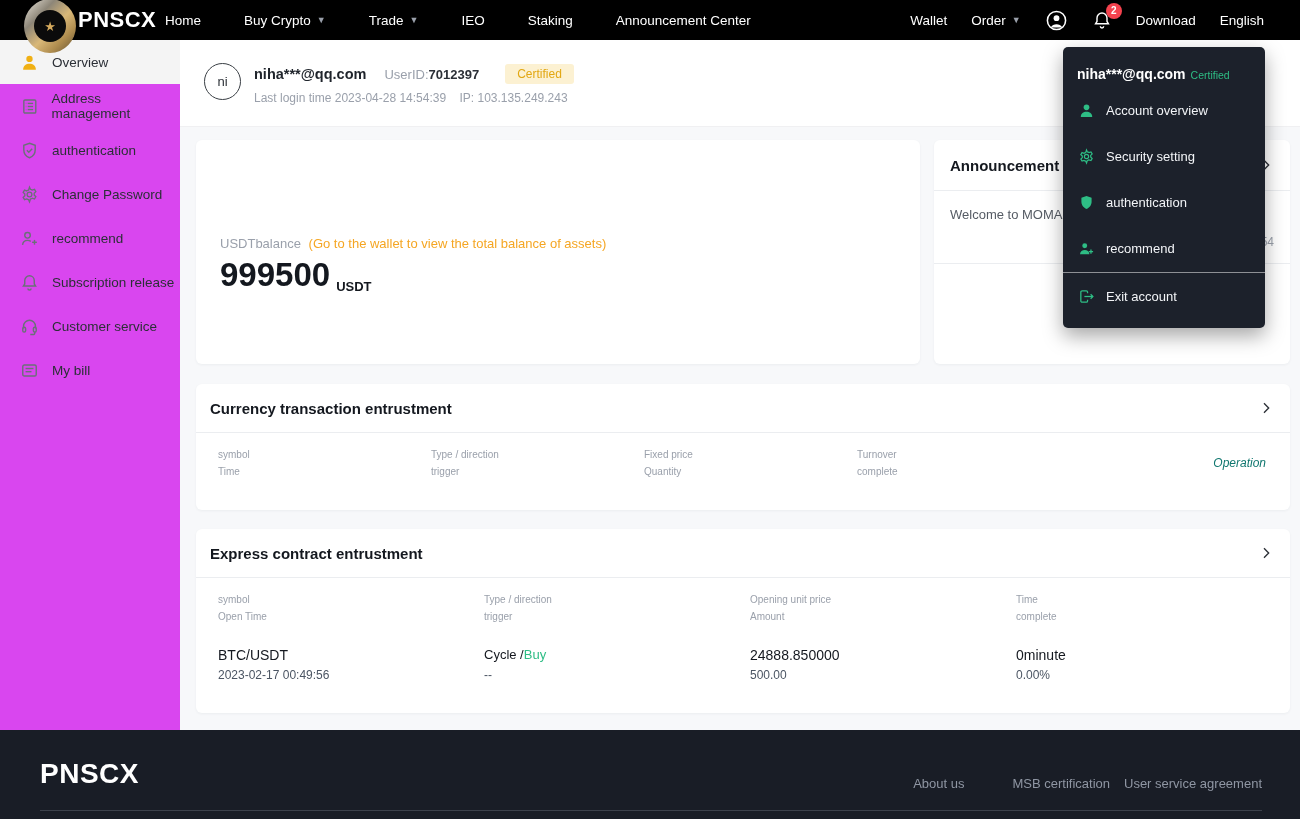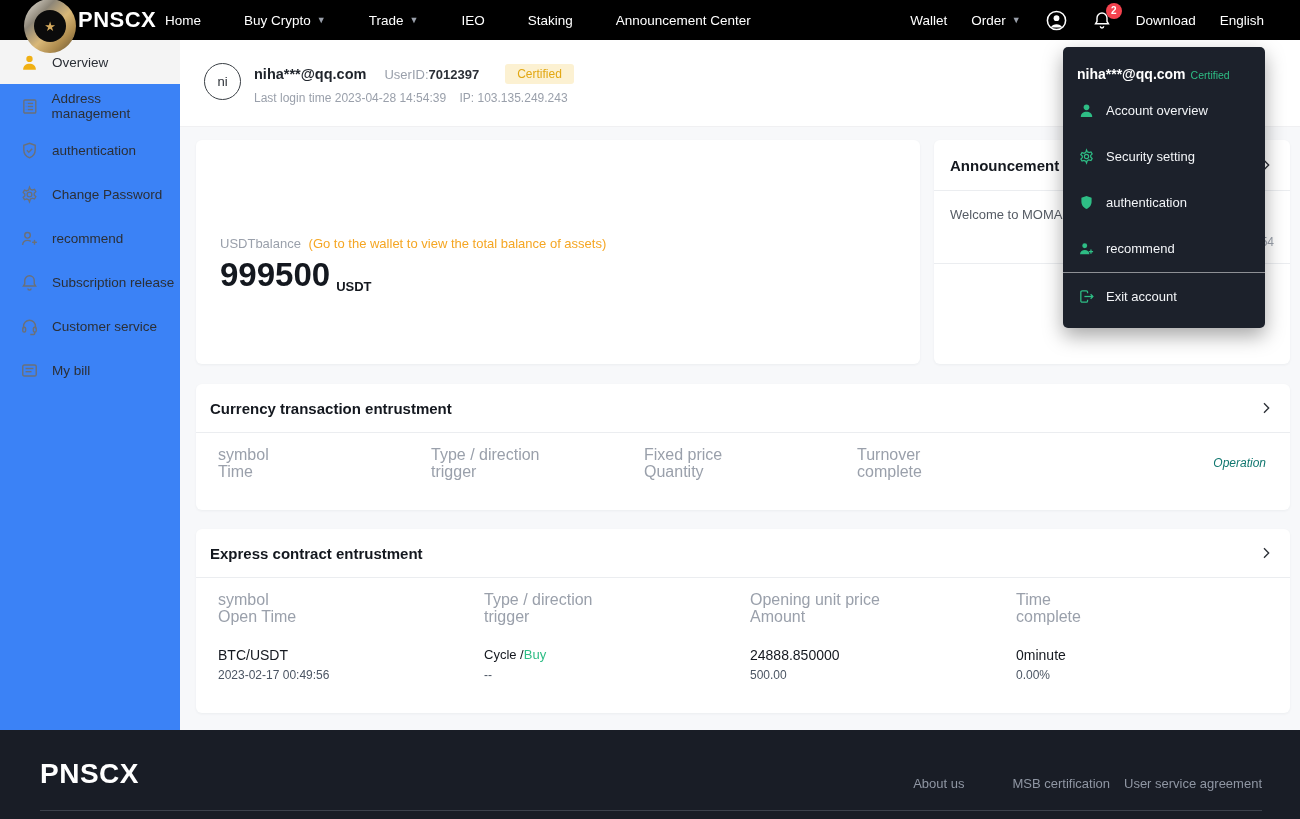--- a/index.html
+++ b/index.html
@@ -17,21 +17,21 @@
   .brand-text { position:absolute; left:78px; top:0; height:40px; line-height:40px; color:#fff; font-size:22px; font-weight:bold; letter-spacing:.5px; }
   .nav-links { position:absolute; left:165px; top:0; height:40px; display:flex; align-items:center; gap:43px; }
   .nav-link { color:#fff; font-size:13.5px; cursor:pointer; white-space:nowrap; display:flex; align-items:center; }
   .caret { font-size:9px; color:#9aa0ab; margin-left:6px; }
   .nav-right { position:absolute; right:36px; top:0; height:40px; display:flex; align-items:center; gap:24px; }
   .icon-btn { position:relative; display:flex; align-items:center; cursor:pointer; }
   .nav-badge { position:absolute; top:-7px; right:-10px; min-width:16px; height:16px; padding:0 4px; border-radius:9px;
     background:#f5424e; color:#fff; font-size:10px; line-height:16px; text-align:center; font-weight:bold; }
 
   
-  .sidebar { position:absolute; left:0; top:40px; width:180px; height:690px; background:#3b82f6; z-index:10; }
+  .sidebar { position:absolute; left:0; top:40px; width:180px; height:690px; background:#d946ef; z-index:10; }
   .side-item { height:44px; display:flex; align-items:center; padding-left:20px; gap:13px; cursor:pointer; }
   .side-item.active { background:#f4f4f4; }
   .side-icon { width:19px; height:19px; color:#6b7078; display:flex; }
   .side-icon svg { width:100%; height:100%; }
   .side-icon.gold { color:#f0b014; }
   .side-label { font-size:13.5px; color:#2b2f36; }
 
   
   .main-bg { position:absolute; left:180px; top:40px; width:1120px; height:690px; background:#f7f8fa; }
   .user-band { position:absolute; left:180px; top:40px; width:1120px; height:87px; background:#fff; border-bottom:1px solid #f0f0f2; }
@@ -65,21 +65,21 @@
   .chev svg { width:100%; height:100%; }
   .ann-item { padding:16px 16px 14px 16px; border-bottom:1px solid #ebedf0; cursor:pointer; }
   .ann-item-title { font-size:13px; color:#555b64; }
   .ann-item-time { margin-top:13px; text-align:right; font-size:12px; color:#9aa0ab; }
 
   
   .entrust-head { height:49px; display:flex; align-items:center; justify-content:space-between; padding:0 16px 0 14px; border-bottom:1px solid #ebedf0; }
   .currency-card { left:196px; top:384px; width:1094px; height:126px; }
   .express-card { left:196px; top:529px; width:1094px; height:184px; }
   .tbl-head { display:flex; padding:13px 24px 0 22px; align-items:center; }
-  .th { font-size:16px; color:#9aa0ab; line-height:17px; }
+  .th { font-size:10px; color:#9aa0ab; line-height:17px; }
   .cur-col { flex:0 0 213px; }
   .exp-col { flex:0 0 266px; }
   .op-col { margin-left:auto; font-size:12px; color:#0f766e;font-style:italic; }
   .tbl-row { display:flex; padding:21px 24px 0 22px; }
   .td-main { font-size:14px; color:#14181f; line-height:18px; }
   .td-sub { font-size:12px; color:#4b5563; margin-top:4px; }
   .dir-green { color:#2ebd85;text-align:center; }
 
   
   .dropdown { position:absolute; left:1063px; top:47px; width:202px; height:281px; background:#1c212b; border-radius:5px;

